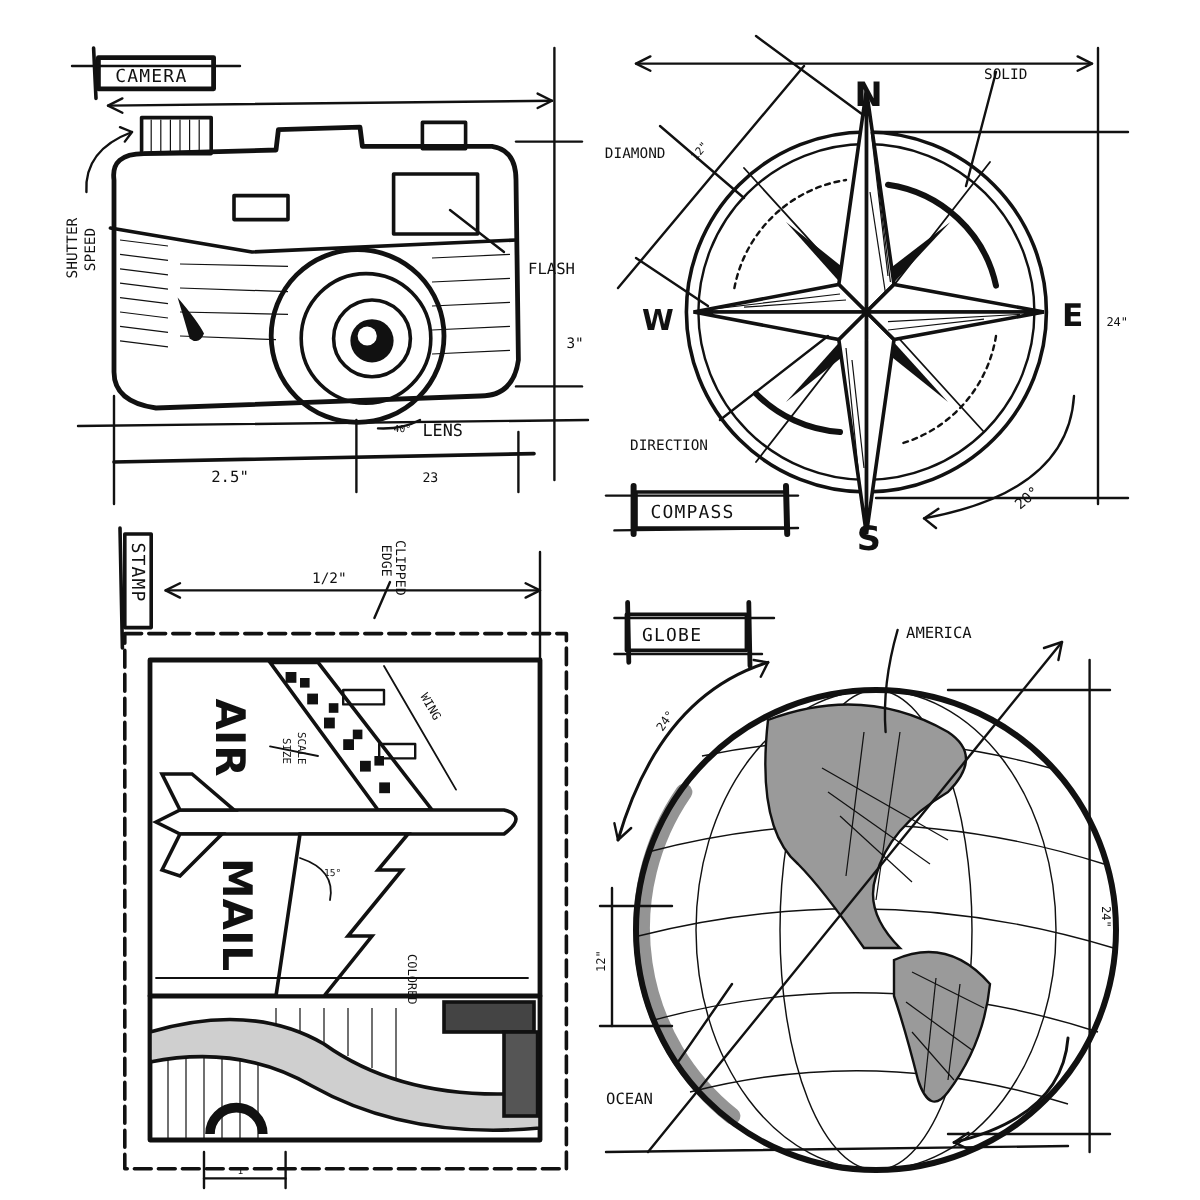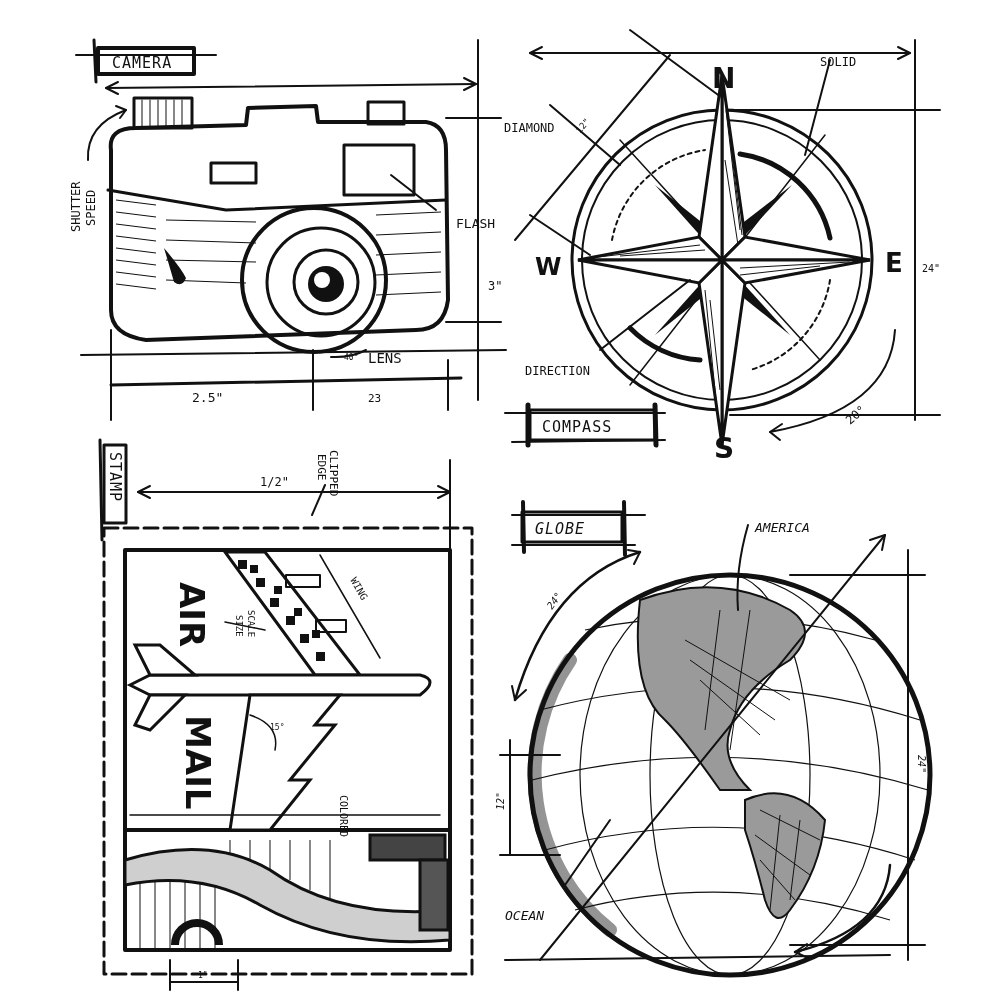--- a/index.html
+++ b/index.html
@@ -8,21 +8,21 @@
   .panel { position:absolute; }
   svg { position:absolute; left:0; top:0; overflow:visible; }
   .hand { font-family:"DejaVu Sans Mono", monospace; fill:#111; }
   .lbl { font-family:"DejaVu Sans", sans-serif; font-weight:bold; fill:#111; }
   .title-box text { font-family:"DejaVu Sans Mono", monospace; font-size:15px; fill:#111; letter-spacing:1px; }
   .st { stroke:#111; fill:none; stroke-linecap:round; stroke-linejoin:round; }
 </style>
 </head>
 <body>
 
-<div class="panel" style="left:16px;top:0;width:500px;height:420px;text-align:right;">
+<div class="panel" style="left:0;top:0;width:500px;height:420px;text-align:right;">
   <svg width="500" height="420">
 
     <g class="title-box">
       <rect x="82" y="48" width="96" height="26" class="st" stroke-width="4"></rect>
       <line x1="60" y1="55" x2="200" y2="55" class="st" stroke-width="2"></line>
       <line x1="78" y1="40" x2="80" y2="82" class="st" stroke-width="3"></line>
       <text x="96" y="68">CAMERA</text>
     </g>
 
     <line x1="90" y1="88" x2="460" y2="84" class="st" stroke-width="2"></line>
@@ -259,21 +259,21 @@
     <rect x="330" y="430" width="28" height="70" fill="#555" stroke="#111" stroke-width="3"></rect>
     <path d="M85,515 A22,22 0 0 1 129,515" fill="none" stroke="#111" stroke-width="8"></path>
 
     <line x1="80" y1="530" x2="80" y2="560" class="st" stroke-width="2"></line>
     <line x1="148" y1="530" x2="148" y2="560" class="st" stroke-width="2"></line>
     <line x1="80" y1="552" x2="148" y2="552" class="st" stroke-width="2"></line>
     <text class="hand" x="108" y="548" font-size="8">1"</text>
   </svg>
 </div>
 
-<div class="panel" style="left:490px;top:490px;width:510px;height:510px;font-style:italic;">
+<div class="panel" style="left:490px;top:490px;width:510px;height:510px;">
   <svg width="510" height="510">
 
     <g class="title-box">
       <rect x="32" y="22" width="100" height="30" class="st" stroke-width="3"></rect>
       <line x1="22" y1="25" x2="155" y2="25" class="st" stroke-width="2"></line>
       <line x1="22" y1="55" x2="145" y2="55" class="st" stroke-width="2"></line>
       <line x1="33" y1="12" x2="34" y2="62" class="st" stroke-width="4"></line>
       <line x1="134" y1="12" x2="135" y2="65" class="st" stroke-width="4"></line>
       <text x="45" y="44" font-size="16">GLOBE</text>
     </g>

